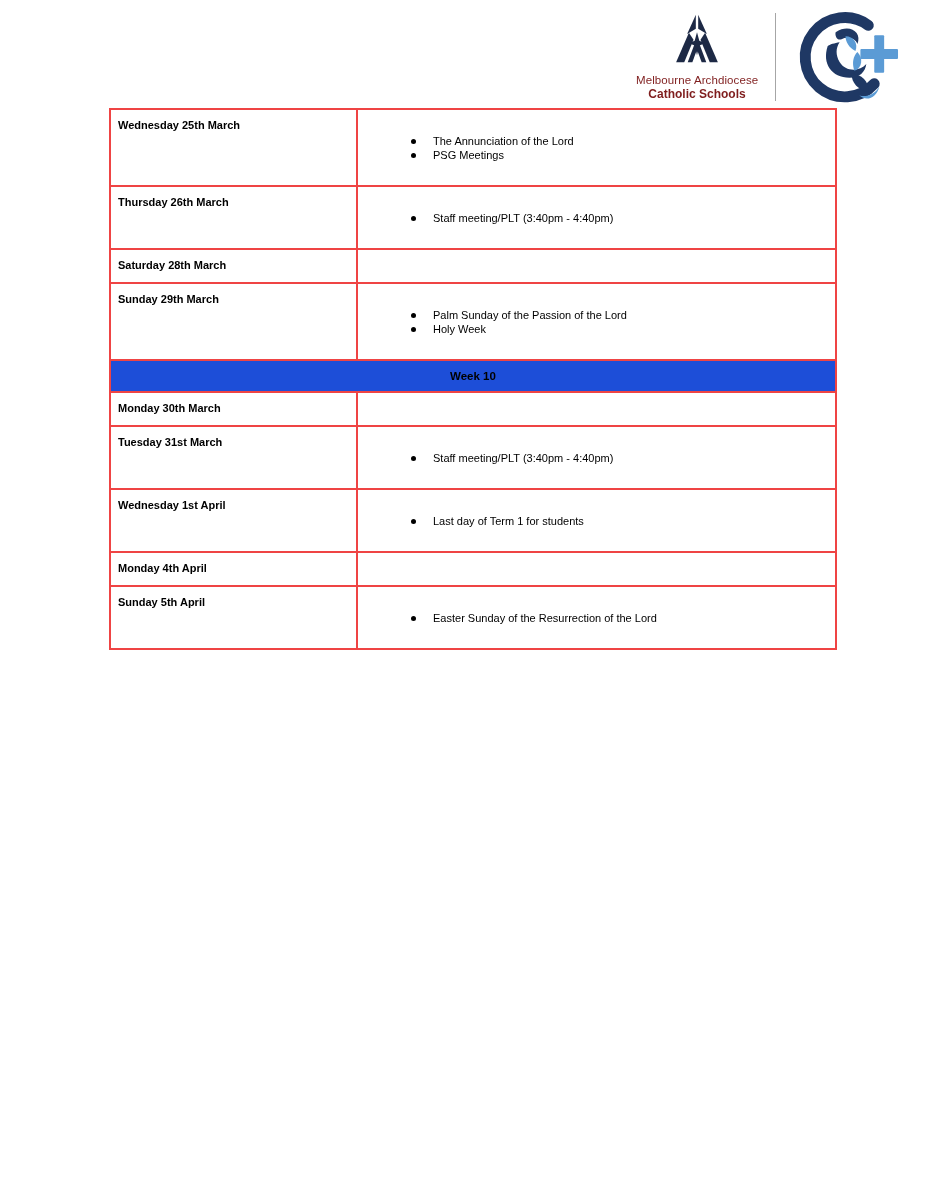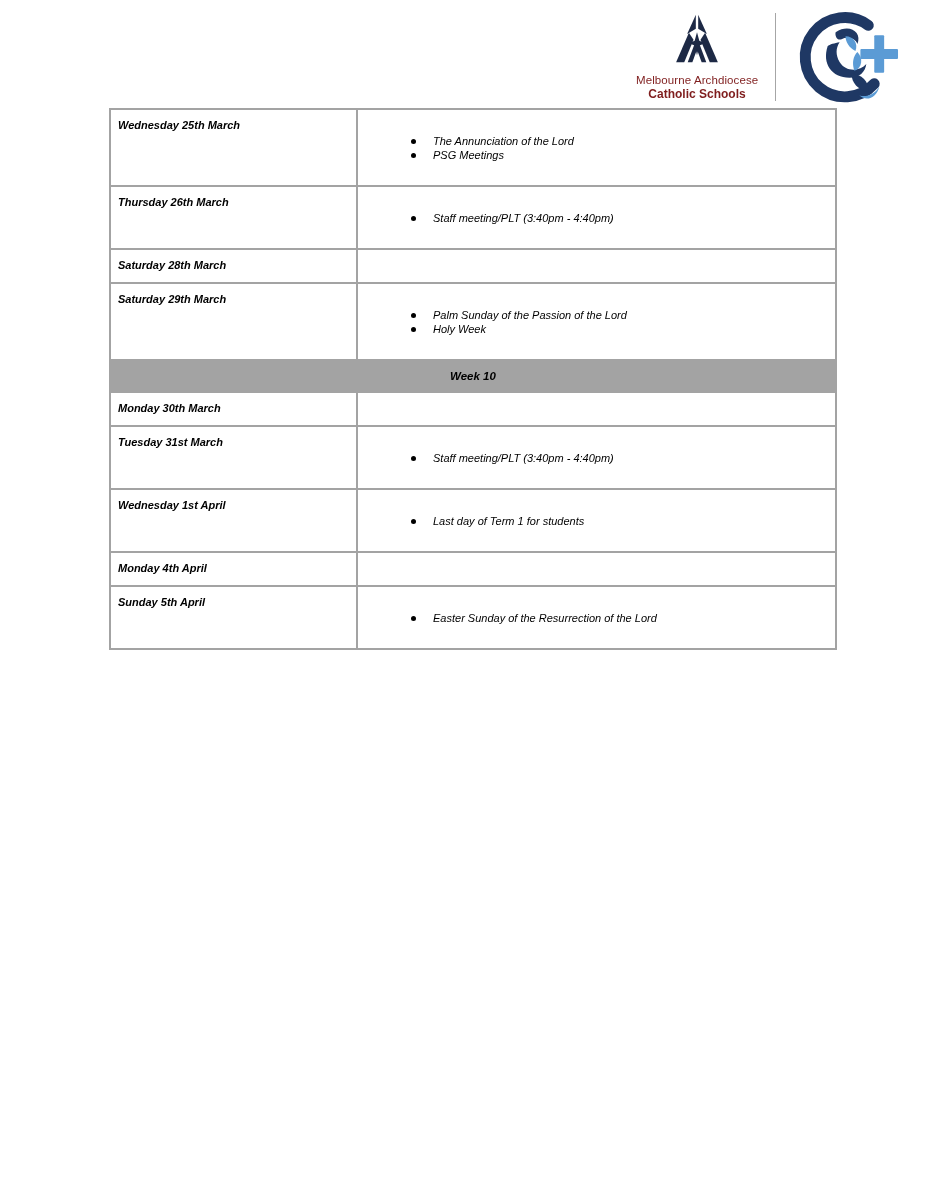--- a/index.html
+++ b/index.html
@@ -62,28 +62,27 @@
   table.calendar {
     position: absolute;
     left: 109px;
     top: 108px;
     width: 728px;
     border-collapse: collapse;
     table-layout: fixed;
   }
   table.calendar col.c1 { width: 247px; }
   table.calendar td {
-    border: 2px solid #a3a3a3;
+    border: 2px solid #ef4444;
     vertical-align: top;
     box-sizing: border-box;
     padding: 8px 8px 7px 7px;
     font-size: 11px;
     line-height: 14px;
     height: 34px;
-    font-style: italic;
   }
   td.date-cell { font-weight: bold; }
   ul.events {
     list-style: none;
     margin: 16px;
     padding: 0 0 0 28px;
   }
   li.event {
     position: relative;
     padding-left: 24px;
@@ -183,30 +182,30 @@
             <ul class="events">
               <li class="event">Staff meeting/PLT (3:40pm - 4:40pm)</li>
             </ul>
           </td>
         </tr>
         <tr class="day-row">
           <td class="date-cell">Saturday 28th March</td>
           <td class="events-cell"></td>
         </tr>
         <tr class="day-row">
-          <td class="date-cell">Saturday 29th March</td>
+          <td class="date-cell">Sunday 29th March</td>
           <td class="events-cell">
             <ul class="events">
               <li class="event">Palm Sunday of the Passion of the Lord</li>
               <li class="event">Holy Week</li>
             </ul>
           </td>
         </tr>
         <tr class="week-row">
-          <td colspan="2" style="background: #a3a3a3;">Week 10</td>
+          <td colspan="2" style="background: #1d4ed8;">Week 10</td>
         </tr>
         <tr class="day-row">
           <td class="date-cell">Monday 30th March</td>
           <td class="events-cell"></td>
         </tr>
         <tr class="day-row">
           <td class="date-cell">Tuesday 31st March</td>
           <td class="events-cell">
             <ul class="events">
               <li class="event">Staff meeting/PLT (3:40pm - 4:40pm)</li>

